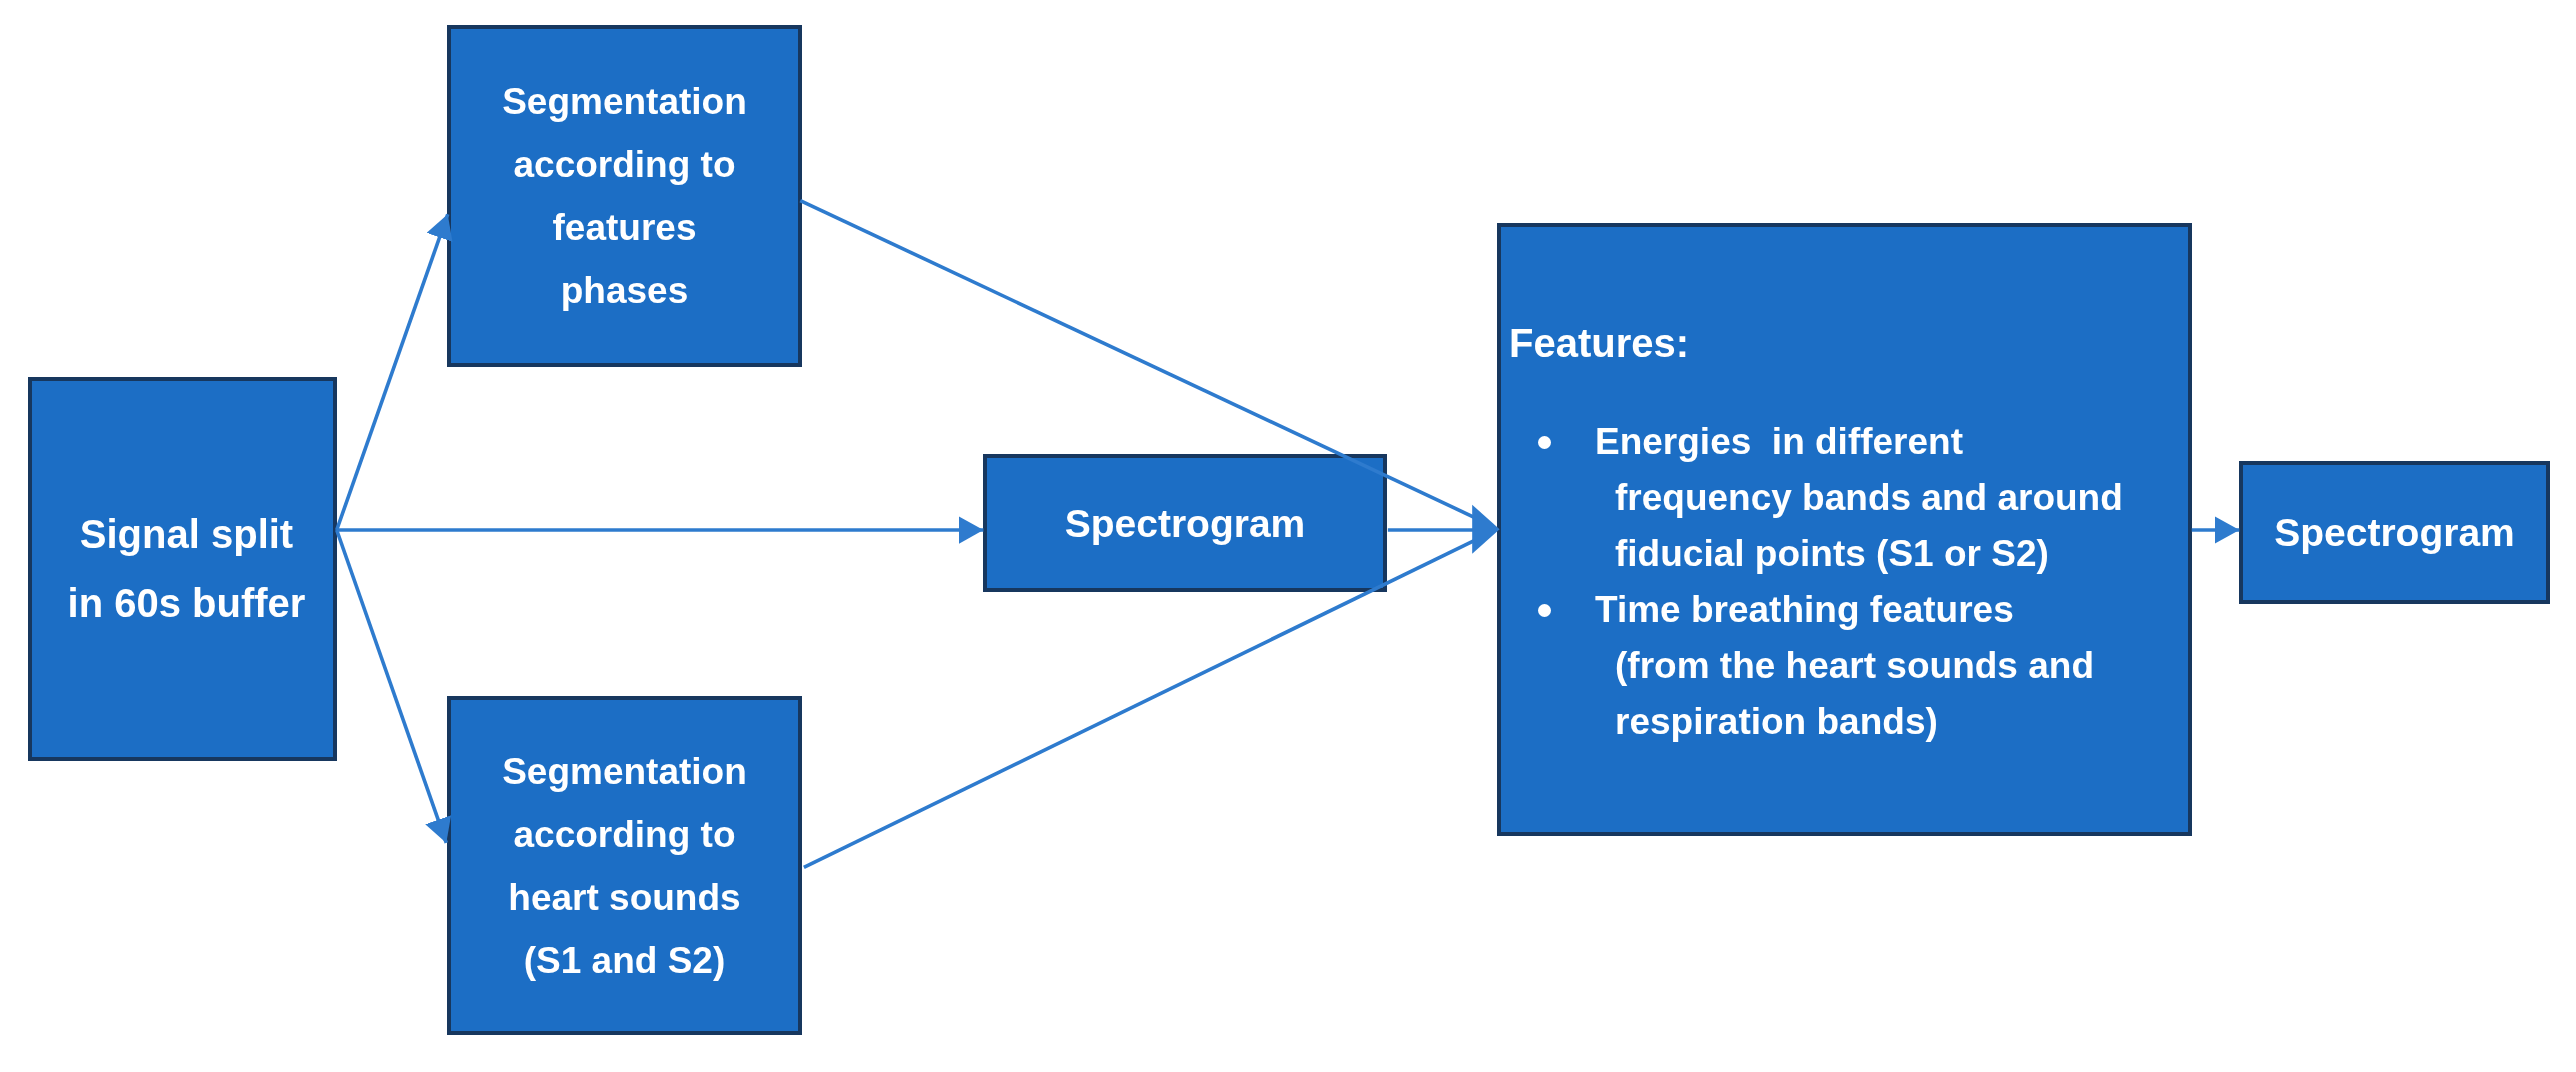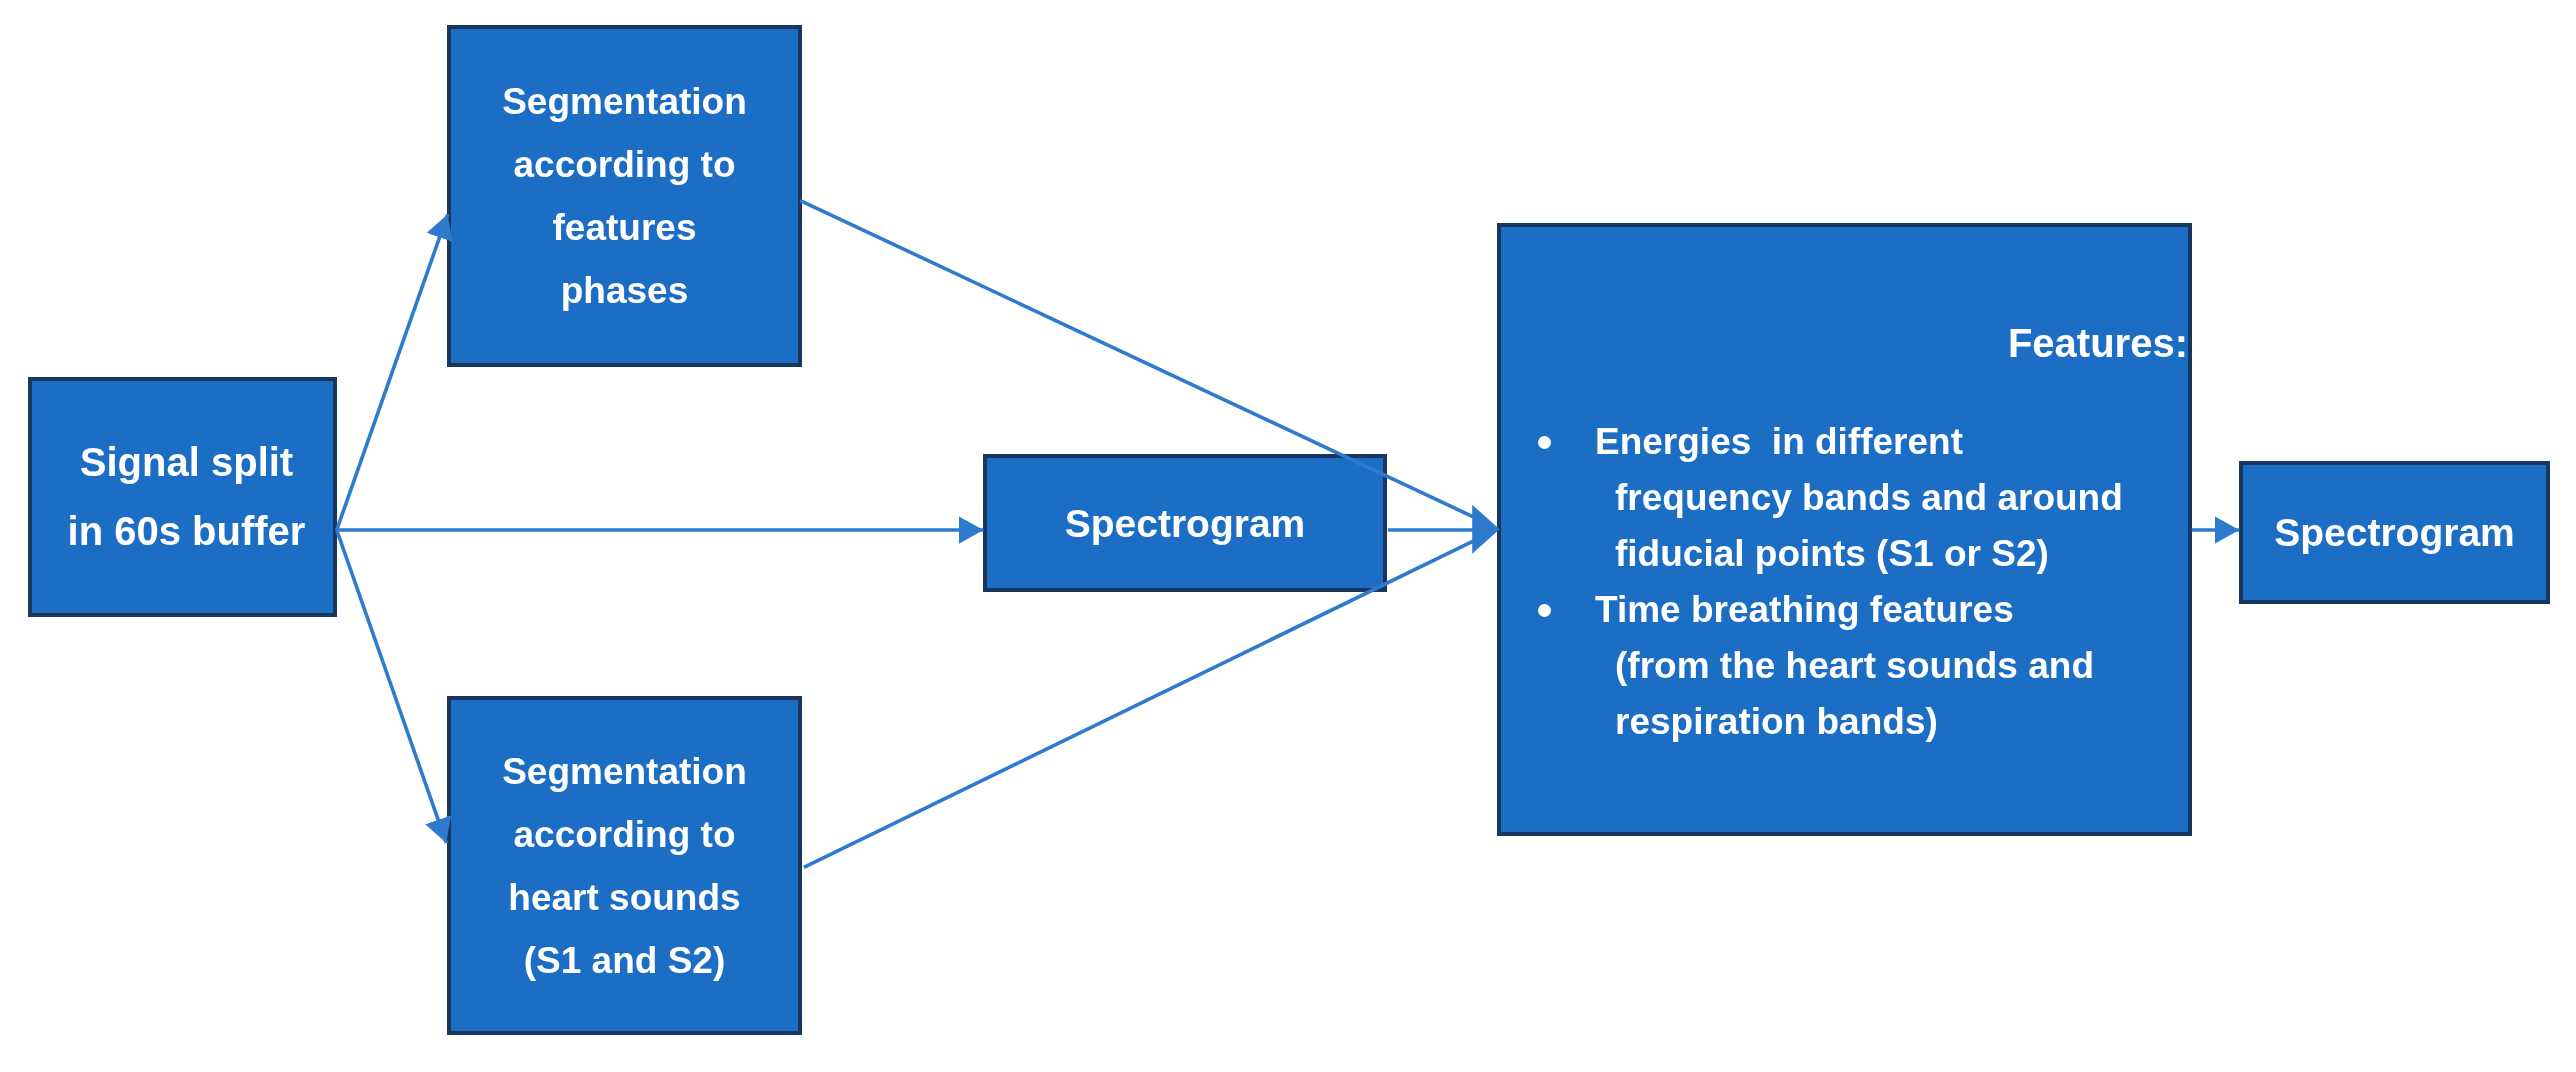--- a/index.html
+++ b/index.html
@@ -24,35 +24,35 @@
     position:absolute;
     box-sizing:border-box;
     background:var(--box-fill);
     border:4.3px solid var(--box-border);
     color:var(--text);
     display:flex;flex-direction:column;justify-content:center;align-items:center;
     text-align:center;
     font-weight:bold;
   }
   .node .line{font-size:37px;line-height:63px;white-space:pre;}
-  .node-signal{left:28px;top:377px;width:309px;height:240px;padding-left:8px;}
+  .node-signal{left:28px;top:377px;width:309px;height:384px;padding-left:8px;}
   .node-signal .line{font-size:40px;line-height:69px;}
   .node-breathing{left:447px;top:24.5px;width:355px;height:342px;}
   .node-heart{left:447px;top:696px;width:355px;height:339px;}
   .node-spectrogram{left:983px;top:454px;width:404px;height:138px;}
   .node-spectrogram .line{font-size:39px;}
   .node-predictions{left:2239px;top:461px;width:311px;height:143px;}
   .node-predictions .line{font-size:39px;}
   .node-features{
     left:1497px;top:223px;width:695px;height:613px;
     justify-content:flex-start;align-items:stretch;text-align:left;
     padding-top:87px;
   }
   .features-title{
-    font-size:40px;line-height:58px;text-align:right;margin:0 0 42px 8px;
+    font-size:40px;line-height:58px;text-align:left;margin:0 0 42px 8px;
   }
   .bullet-item{position:relative;padding-left:114px;}
   .bullet-dot{
     position:absolute;left:37px;top:21.6px;width:13px;height:13px;
     border-radius:50%;background:var(--text);
   }
   .bullet-line{font-size:37px;line-height:56px;white-space:pre;}
   .bullet-line.first{margin-left:-20px;}
 </style>
 </head>

